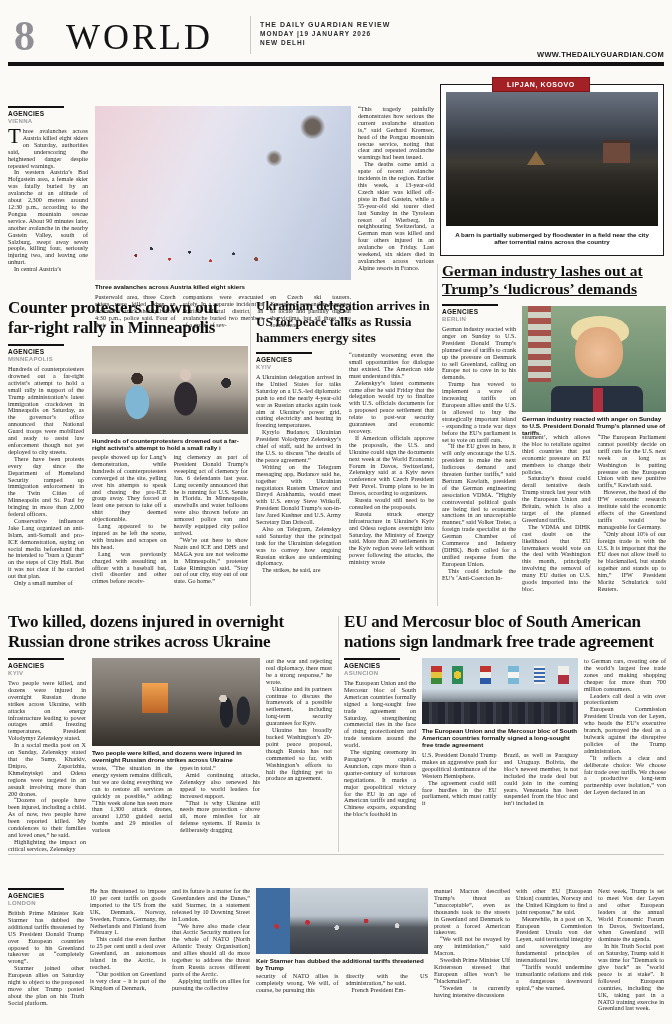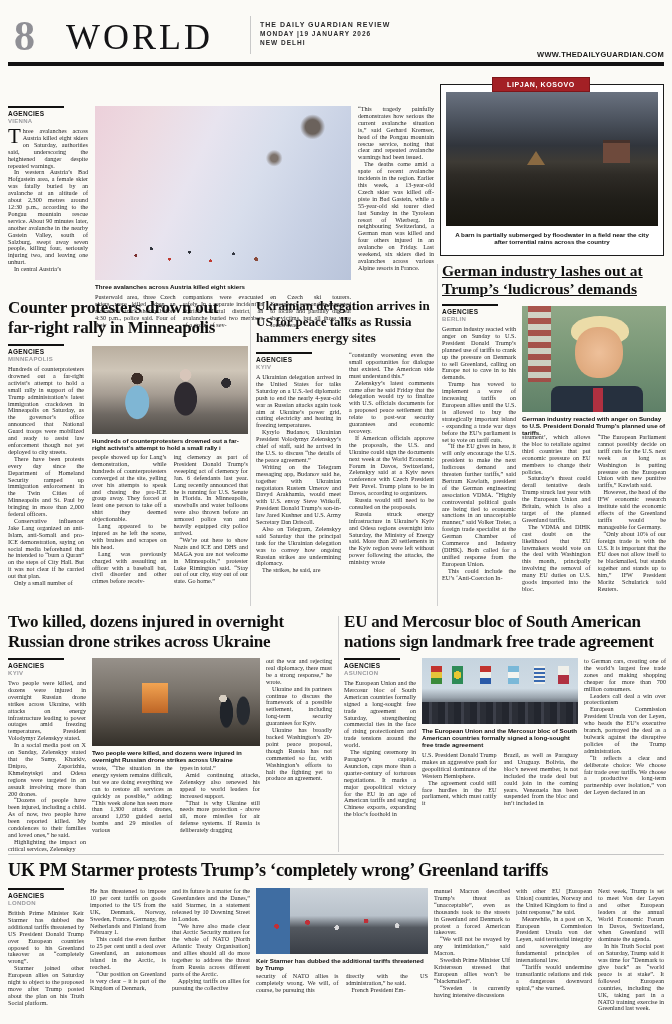--- a/index.html
+++ b/index.html
@@ -323,23 +323,20 @@
         </div>
     </div>
     <div class="col" style="position:absolute;left:258px;top:46px;width:66px;bottom:0;">
         <p>out the war and rejecting real diplomacy, there must be a strong response,” he wrote.</p>
         <p>Ukraine and its partners continue to discuss the framework of a possible settlement, including long-term security guarantees for Kyiv.</p>
         <p>Ukraine has broadly backed Washington’s 20-point peace proposal, though Russia has not commented so far, with Washington’s efforts to halt the fighting yet to produce an agreement.</p>
       </div>
   </div>
 
   <div class="hrule-light" style="top:854px;"></div>
-  <div class="ukhead-wrap">
-    <span class="ukhead">UK PM Starmer protests Trump’s ‘completely wrong’ Greenland tariffs</span>
-  </div>
 
   <div style="position:absolute;left:8px;top:888px;width:656px;height:130px;">
     <div style="position:absolute;left:0;top:0;width:76px;bottom:0;">
       <div class="byline">
         <div class="ag">AGENCIES</div>
         <div class="loc">LONDON</div>
       </div>
       <div class="col" style="height:104px;">
           <p>British Prime Minister Keir Starmer has dubbed the additional tariffs threatened by US President Donald Trump over European countries opposed to his Greenland takeover as “completely wrong”.</p>
           <p>Starmer joined other European allies on Saturday night to object to the proposed move after Trump posted about the plan on his Truth Social platform.</p>

